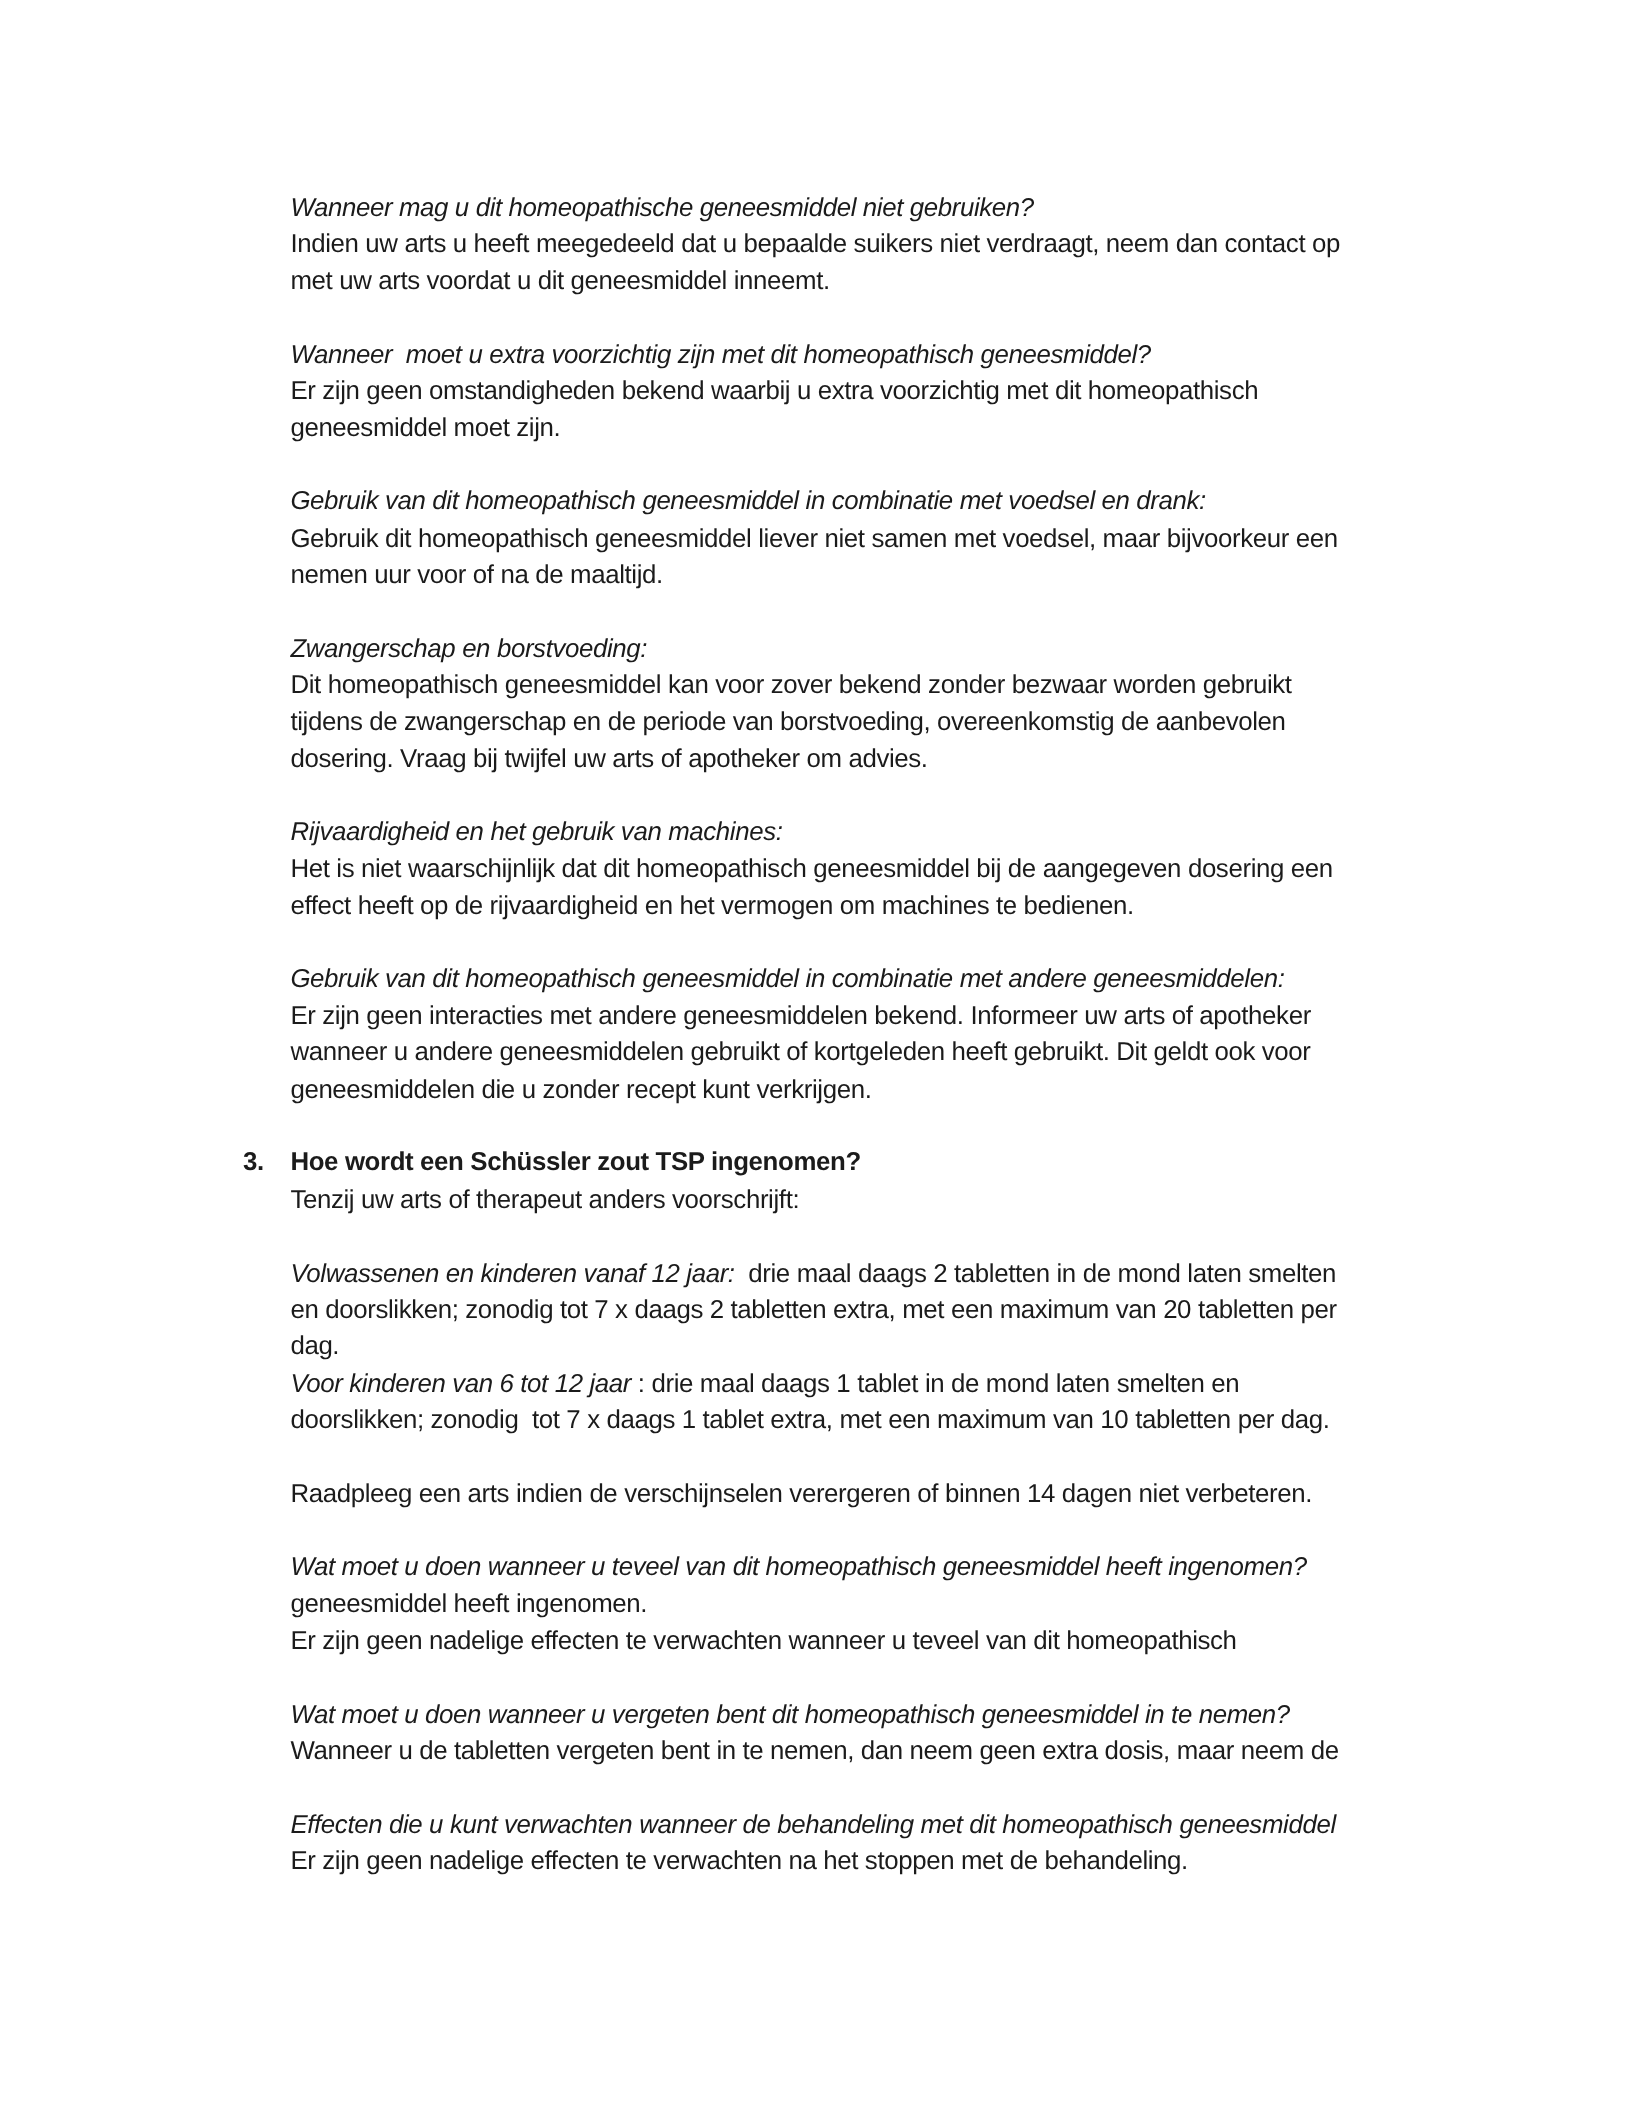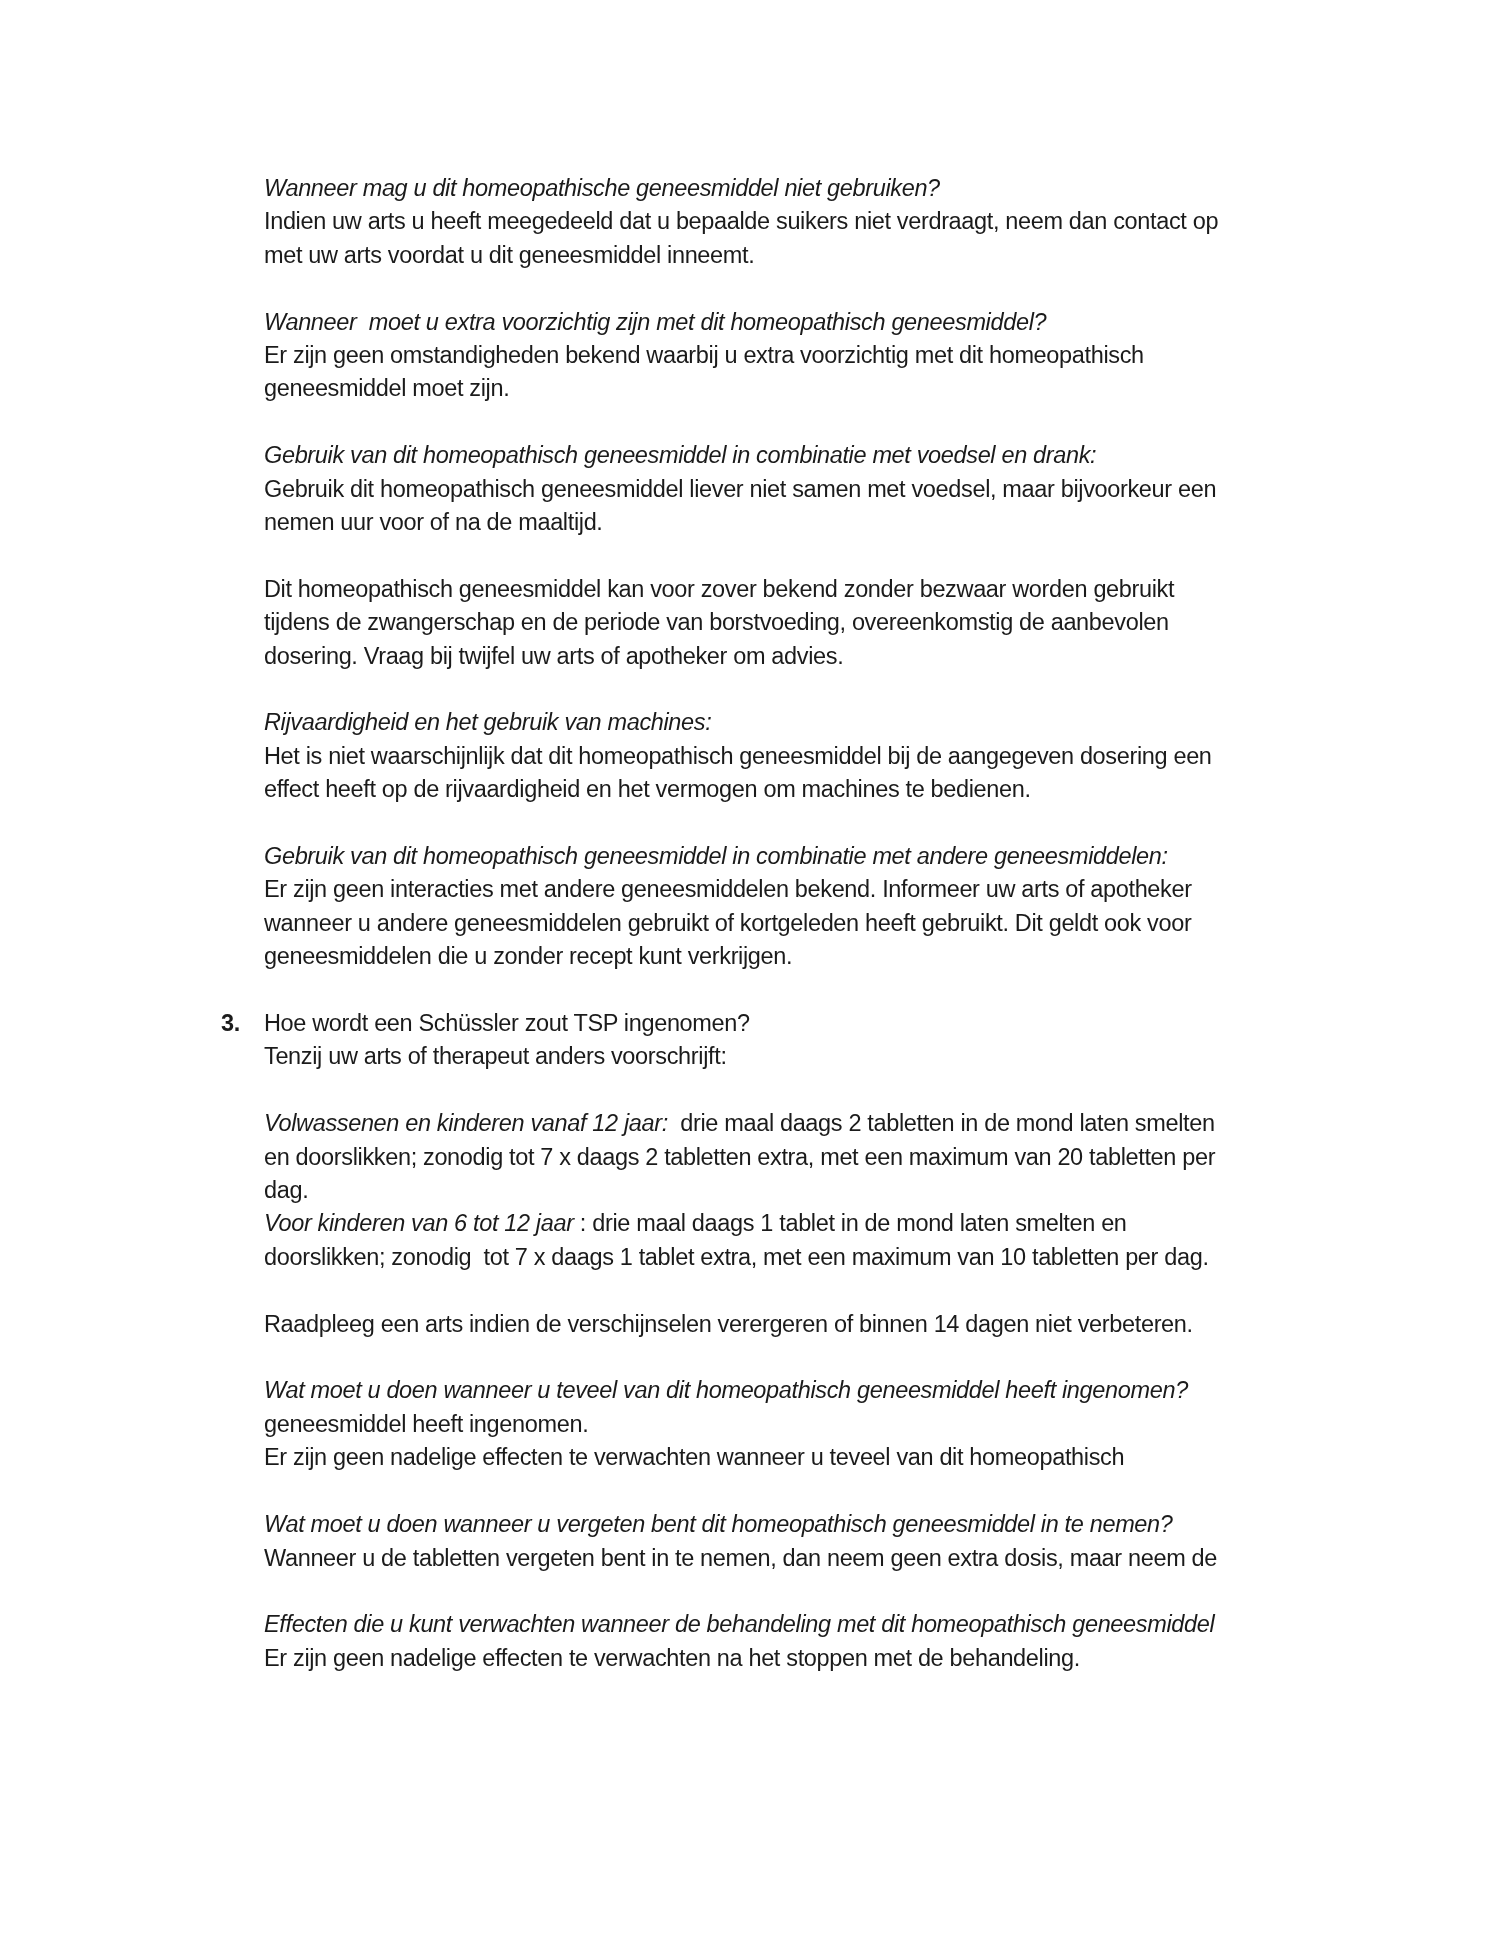--- a/index.html
+++ b/index.html
@@ -23,21 +23,21 @@
     color: #1b1b1b;
   }
   .block { margin: 0 0 33.4px 0; }
   .line {
     font-size: 23.5px;
     line-height: 33.4px;
     letter-spacing: -0.35px;
     white-space: pre;
   }
   .seg.italic { font-style: italic; }
-  .seg.bold   { font-weight: 400; }
+  .seg.bold   { font-weight: 700; }
   .num {
     display: inline-block;
     width: 43px;
     margin-left: -43px;
     font-weight: 700;
   }
 </style>
 </head>
 <body>
 
@@ -52,20 +52,21 @@
         <div class="line"><span class="seg italic">Wanneer  moet u extra voorzichtig zijn met dit homeopathisch geneesmiddel?</span></div>
         <div class="line"><span class="seg normal">Er zijn geen omstandigheden bekend waarbij u extra voorzichtig met dit homeopathisch</span></div>
         <div class="line"><span class="seg normal">geneesmiddel moet zijn.</span></div>
       </section>
       <section class="block">
         <div class="line"><span class="seg italic">Gebruik van dit homeopathisch geneesmiddel in combinatie met voedsel en drank:</span></div>
         <div class="line"><span class="seg normal">Gebruik dit homeopathisch geneesmiddel liever niet samen met voedsel, maar bijvoorkeur een</span></div>
         <div class="line"><span class="seg normal">nemen uur voor of na de maaltijd.</span></div>
       </section>
       <section class="block">
+        <div class="line"><span class="seg italic">Zwangerschap en borstvoeding:</span></div>
         <div class="line"><span class="seg normal">Dit homeopathisch geneesmiddel kan voor zover bekend zonder bezwaar worden gebruikt</span></div>
         <div class="line"><span class="seg normal">tijdens de zwangerschap en de periode van borstvoeding, overeenkomstig de aanbevolen</span></div>
         <div class="line"><span class="seg normal">dosering. Vraag bij twijfel uw arts of apotheker om advies.</span></div>
       </section>
       <section class="block">
         <div class="line"><span class="seg italic">Rijvaardigheid en het gebruik van machines:</span></div>
         <div class="line"><span class="seg normal">Het is niet waarschijnlijk dat dit homeopathisch geneesmiddel bij de aangegeven dosering een</span></div>
         <div class="line"><span class="seg normal">effect heeft op de rijvaardigheid en het vermogen om machines te bedienen.</span></div>
       </section>
       <section class="block">

